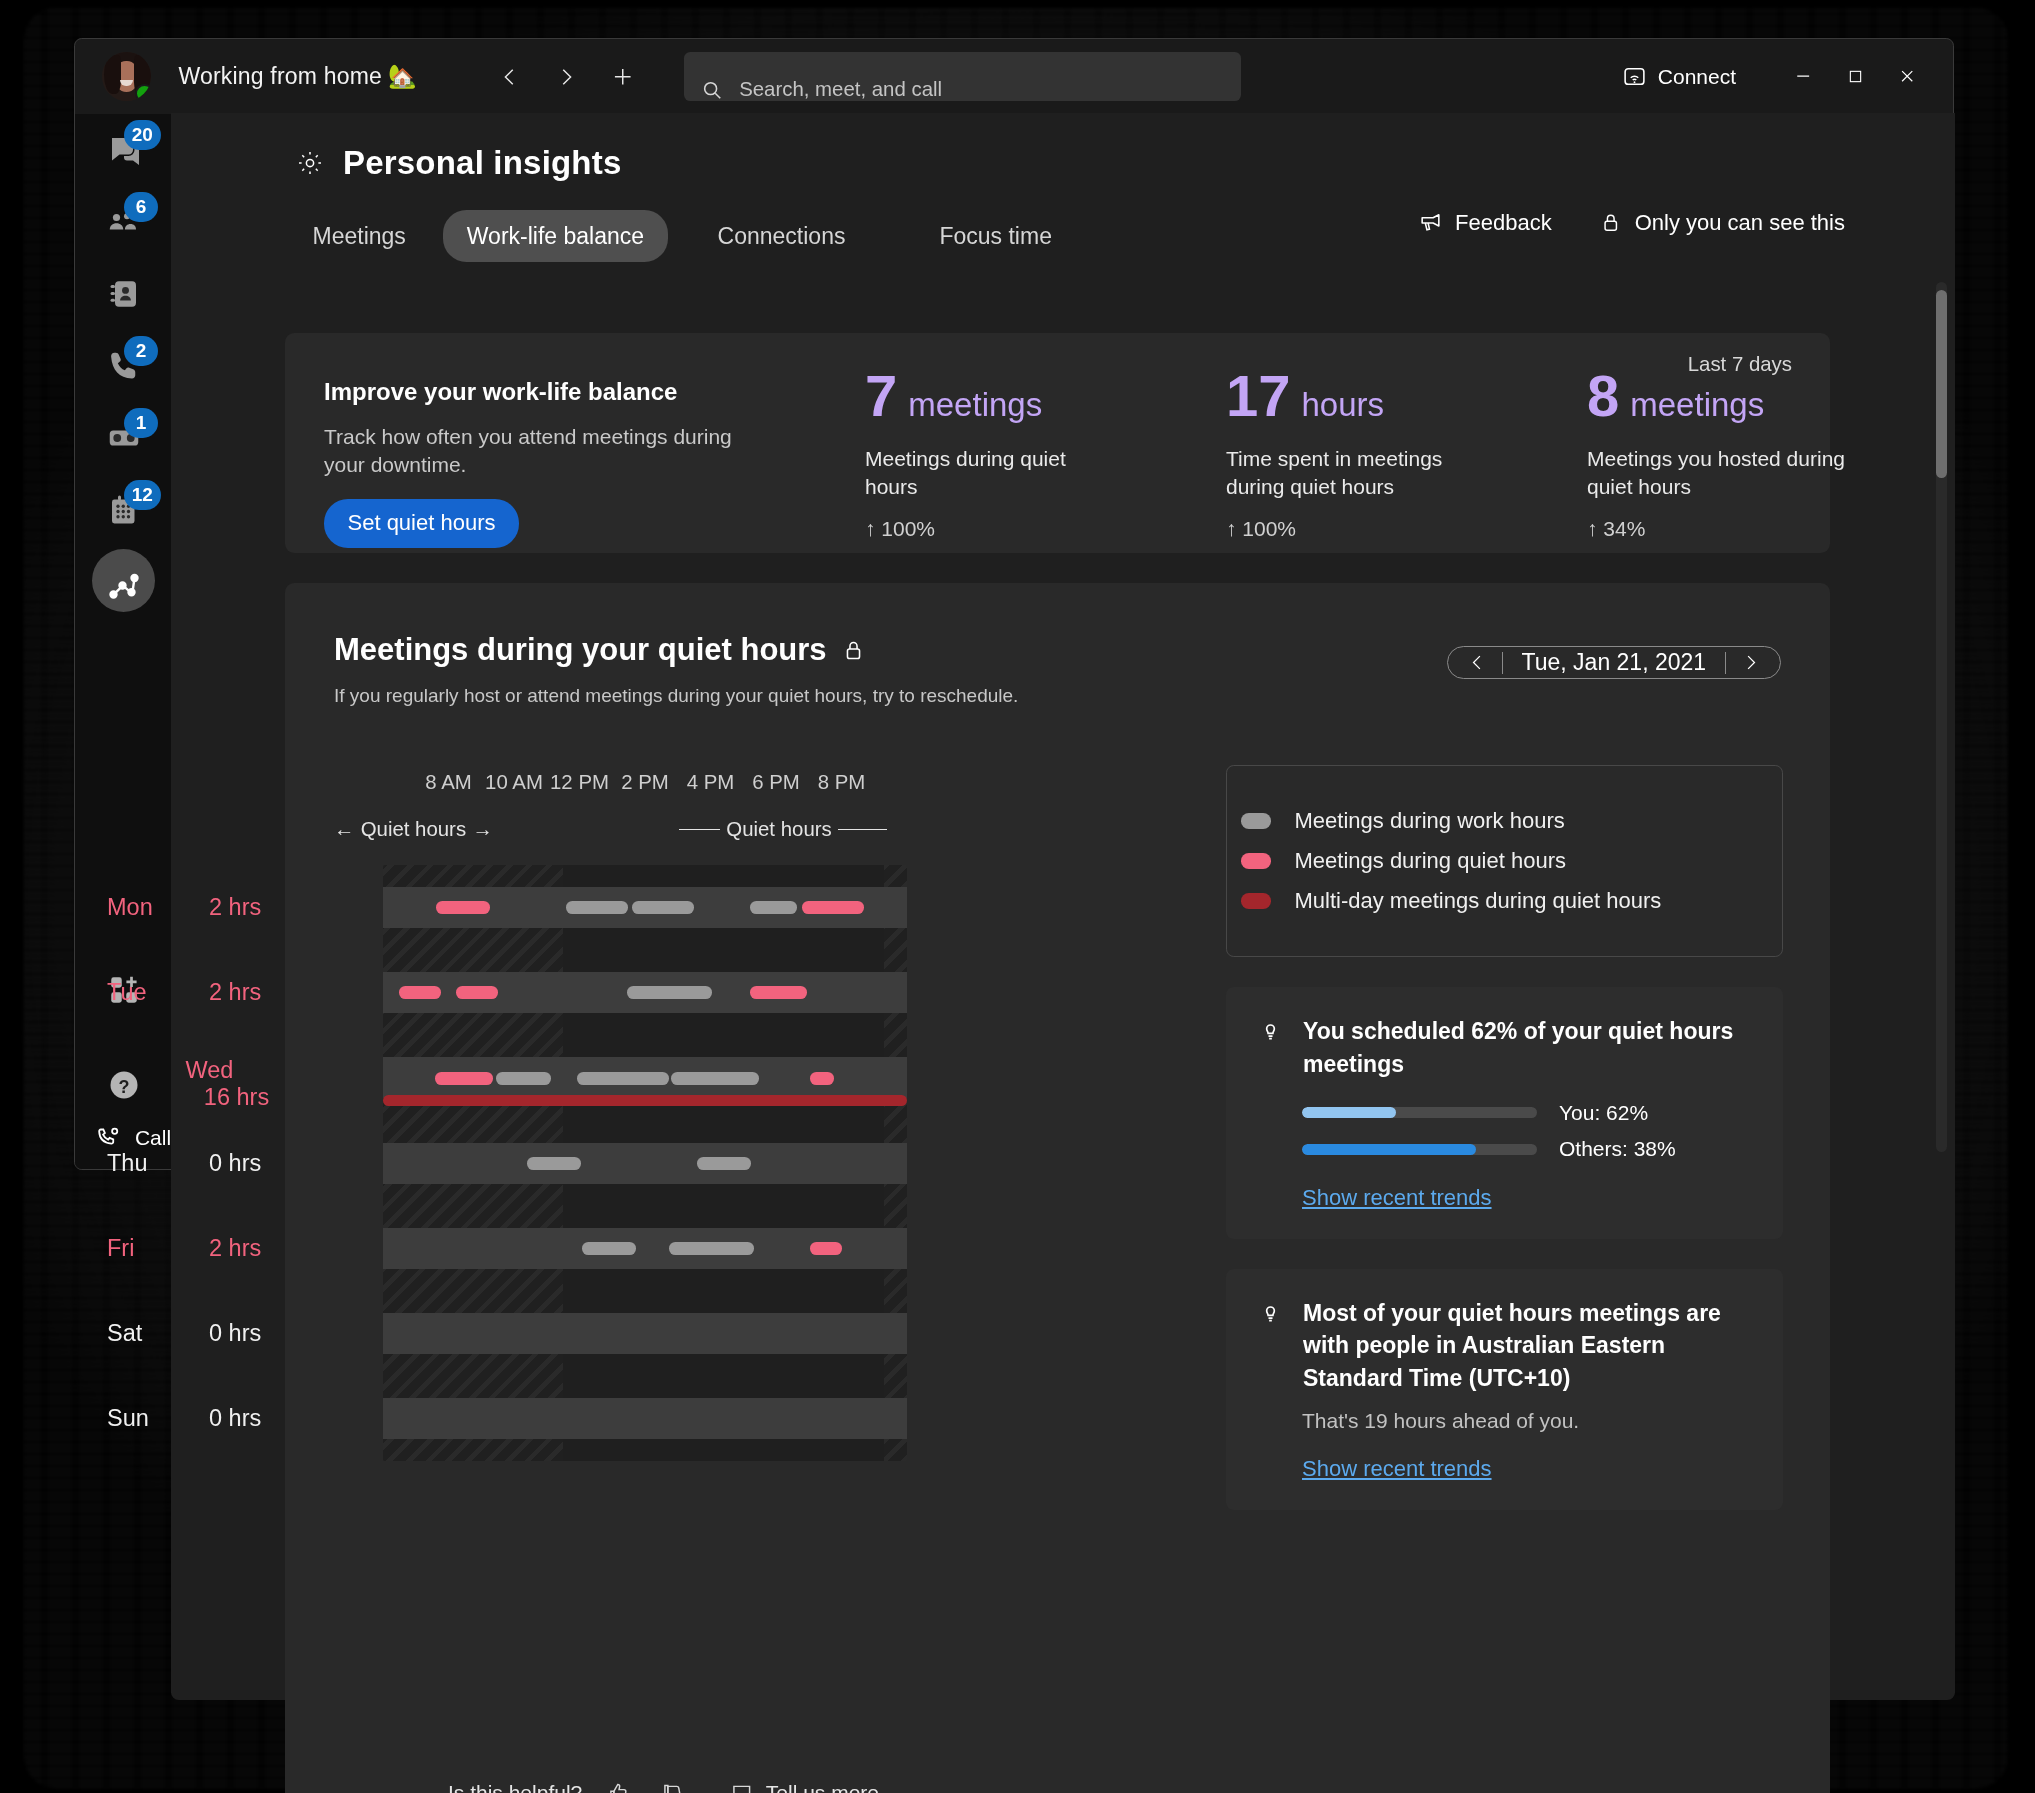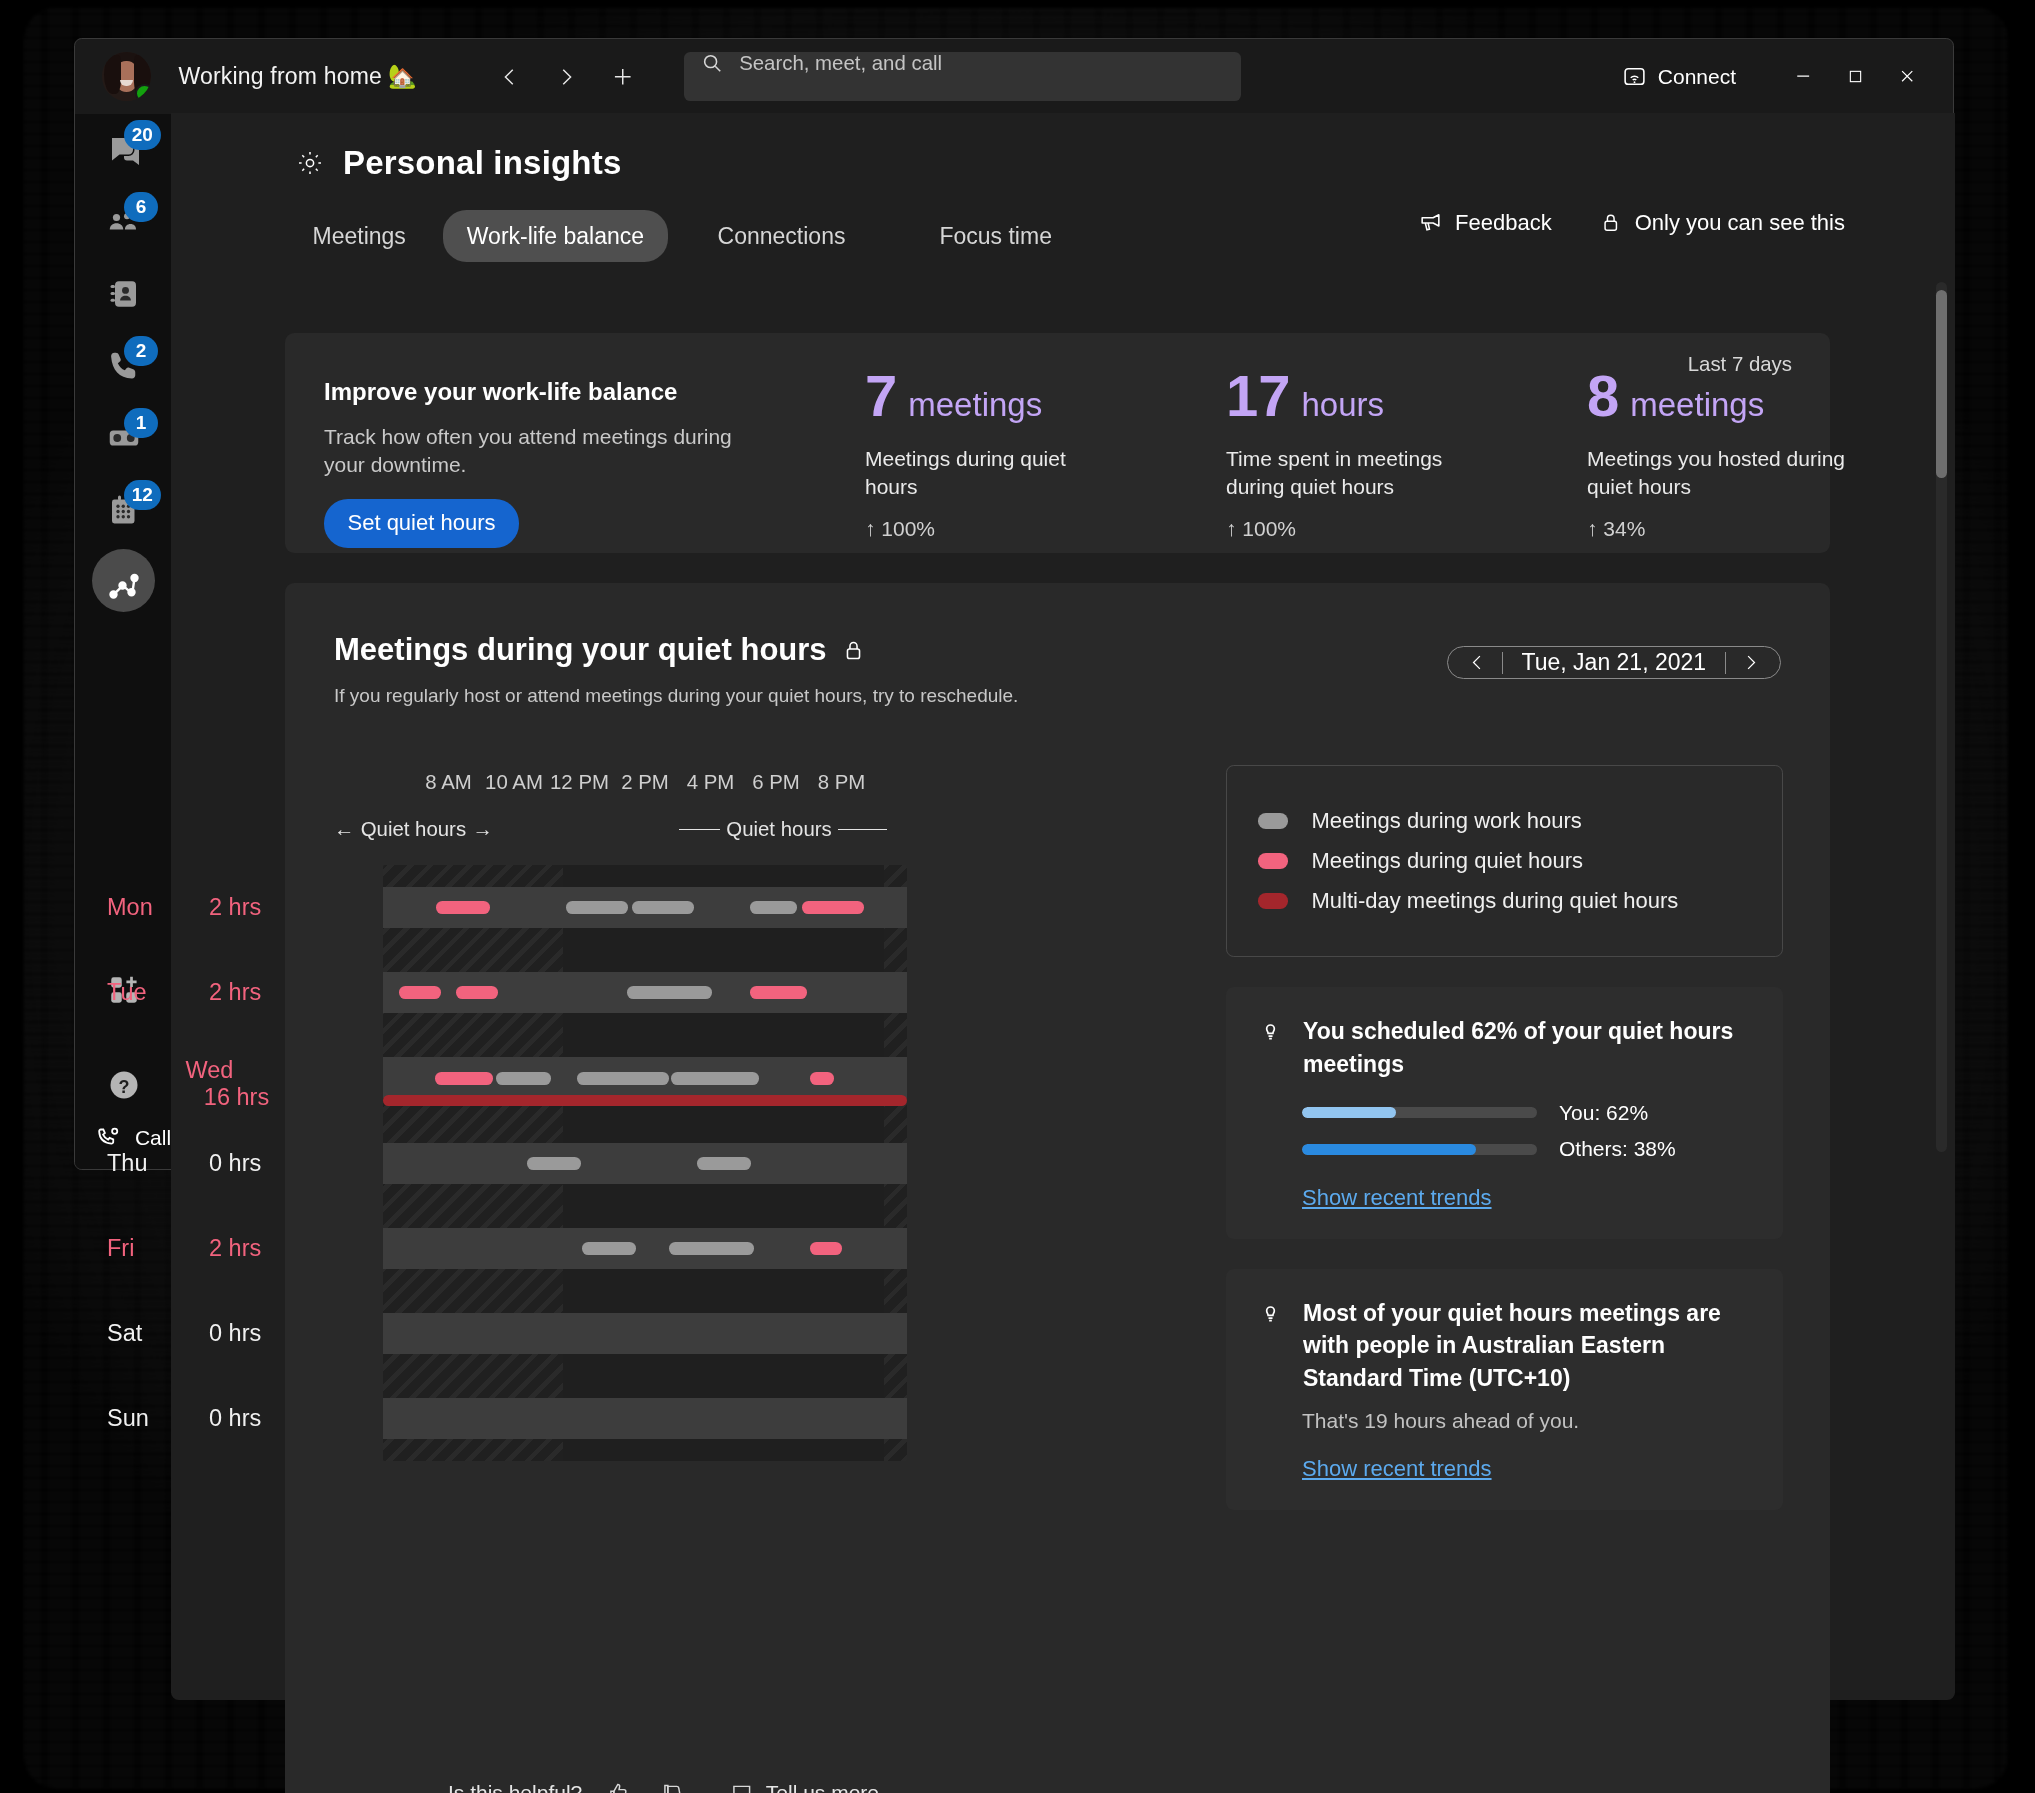--- a/index.html
+++ b/index.html
@@ -64,21 +64,21 @@
     margin-left:27px; font-size:23px; color:#f3f3f3; letter-spacing:0.2px;
     display:flex; align-items:center; gap:7.8px; white-space:nowrap;
   }
   .nav-btns{ display:flex; align-items:center; gap:14px; margin-left:72px; }
   .nav-btn{
     width:42px;height:42px;display:flex;align-items:center;justify-content:center;
     color:#e6e6e6; font-size:23.5px; border-radius:4.7px;
   }
   .searchbar{
     margin-left:41px; width:557px; height:49px; background:#333333; border-radius:6.3px;
-    display:flex; align-items:flex-start; gap:15.7px; padding:0 17px;
+    display:flex; align-items:flex-end; gap:15.7px; padding:0 17px;
   }
   .searchbar .ph{ color:#c4c4c4; font-size:20.4px; }
   .tb-right{ position:absolute; right:22px; top:0; height:75px; display:flex; align-items:center; gap:0; }
   .connect{ display:flex; align-items:center; gap:11px; color:#fff; font-size:21px; margin-right:41px; }
   .win-ctl{ width:52px;height:52px;display:flex;align-items:center;justify-content:center;color:#fff; }
 
   
   .rail{
     position:absolute; left:0; top:75px; width:97px; height:1057px; background:#0f0f0f;
   }
@@ -187,21 +187,21 @@
 
   .bar{ position:absolute; height:12.5px; border-radius:6.3px; top:14px; }
   .bar.work{ background:#9a9a9a; }
   .bar.quiet{ background:#f2637e; }
   .multiday{
     position:absolute; left:0; width:100%; height:11px; border-radius:5.5px; background:#a4262c;
   }
 
   
   .rightcol{ position:absolute; left:941px; top:182px; width:557px; }
-  .panel{ background:#292929; border:0.8px solid #484848; border-radius:7.8px; padding:28px 31px; }
+  .panel{ background:#292929; border:0.8px solid #484848; border-radius:7.8px; padding:28px 14px; }
   .legend-row{ display:flex; align-items:center; gap:23.5px; margin:14px 0; }
   .swatch{ width:30px; height:15.7px; border-radius:7.8px; flex:none; }
   .legend-row .txt{ font-size:22px; color:#f0f0f0; white-space:nowrap; }
 
   .insight{ background:#2d2d2d; border-radius:7.8px; padding:28px 31px; margin-top:30px; }
   .insight-head{ display:flex; gap:19px; align-items:flex-start; }
   .insight-title{ font-size:23px; color:#fff; line-height:1.42; font-weight:700; }
   .insight-sub{ margin-top:14px; font-size:21px; color:#c2c2c2; }
   .progress-row{ display:flex; align-items:center; gap:22px; margin-top:12.5px; }
   .track{ width:235px; height:11px; border-radius:5.5px; background:#4a4a4a; overflow:hidden; }

